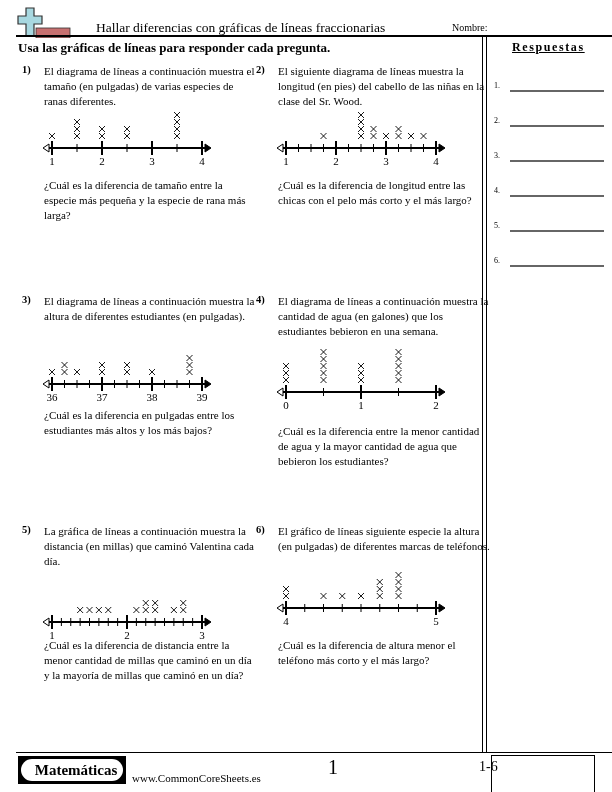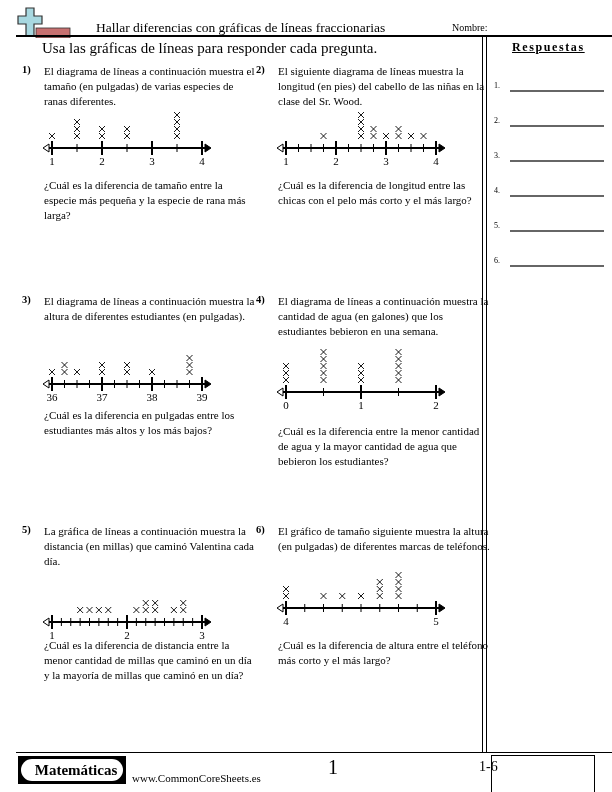--- a/index.html
+++ b/index.html
@@ -2,21 +2,21 @@
 <html><head>
 <meta charset="utf-8">
 <style>
   * { box-sizing: border-box; margin: 0; padding: 0; }
   body { width: 612px; height: 792px; background: #fff; position: relative; font-family: "Liberation Serif", "DejaVu Serif", serif; color: #000; overflow: hidden; }
   .abs { position: absolute; }
   #logo { left: 16px; top: 6px; width: 56px; height: 32px; }
   #title { left: 96px; top: 20px; font-size: 13.5px; }
   #name-label { left: 420px; top: 22px; font-size: 10px; margin-left: 32px; }
   #top-rule { left: 16px; top: 35px; width: 596px; height: 2px; background: #000; }
-  #instructions { left: 18px; top: 40px; font-size: 15px; font-weight: normal; margin-left: 24px; }
+  #instructions { left: 18px; top: 40px; font-size: 13px; font-weight: bold; }
   #divider { left: 482px; top: 35px; width: 5px; height: 717px; border-left: 1px solid #000; border-right: 1px solid #000; }
   #answers-title { left: 512px; top: 40px; font-size: 12px; font-weight: bold; text-decoration: underline; letter-spacing: 1.6px; font-family: Liberation Serif, serif; }
   .ans-row { left: 494px; width: 110px; height: 14px; }
   .ans-num { position: absolute; left: 0; bottom: 2px; font-size: 8px; }
   .ans-line { position: absolute; left: 16px; right: 0; bottom: 0; height: 2px; background: #666; }
   .prob { width: 230px; }
   .pnum { position: absolute; left: 0; top: 0; font-size: 10.5px; font-weight: bold; }
   .ptext { position: absolute; left: 22px; top: 0; width: 212px; font-size: 11px; line-height: 15px; font-family: Liberation Serif, serif; }
   .pq { position: absolute; left: 22px; width: 212px; font-size: 11px; line-height: 15px; }
   .plot { position: absolute; left: 20px; }
@@ -272,22 +272,22 @@
         <path d="M100.75 40 L106.75 46 M106.75 40 L100.75 46" stroke="#000" stroke-width="0.9" fill="none"></path>
         <path d="M110.125 47 L116.125 53 M116.125 47 L110.125 53" stroke="#000" stroke-width="0.9" fill="none"></path>
         <path d="M110.125 40 L116.125 46 M116.125 40 L110.125 46" stroke="#000" stroke-width="0.9" fill="none"></path>
         <path d="M128.875 47 L134.875 53 M134.875 47 L128.875 53" stroke="#000" stroke-width="0.9" fill="none"></path>
         <path d="M138.25 47 L144.25 53 M144.25 47 L138.25 53" stroke="#000" stroke-width="0.9" fill="none"></path>
         <path d="M138.25 40 L144.25 46 M144.25 40 L138.25 46" stroke="#000" stroke-width="0.9" fill="none"></path>
       </svg>
     </div>
     <div class="abs prob" style="left: 256px; top: 524px;">
       <span class="pnum">6)</span>
-    <div class="ptext">El gráfico de tamaño siguiente muestra la altura (en pulgadas) de diferentes marcas de teléfonos.</div>
-    <div class="pq" style="top:114px">¿Cuál es la diferencia de altura entre el teléfono más corto y el más largo?</div>
+    <div class="ptext">El gráfico de líneas siguiente especie la altura (en pulgadas) de diferentes marcas de teléfonos.</div>
+    <div class="pq" style="top:114px">¿Cuál es la diferencia de altura menor el teléfono más corto y el más largo?</div>
       <svg width="170" height="80" class="plot" style="top: 22px;">
         <line x1="4" y1="62" x2="166" y2="62" stroke="#000" stroke-width="1.8"></line>
         <path d="M1 62 l6 -4 v8 z" fill="#fff" stroke="#000" stroke-width="1"></path>
         <path d="M169 62 l-6 -4 v8 z" fill="#000" stroke="#000" stroke-width="1"></path>
         <line x1="10" y1="58" x2="10" y2="66" stroke="#000" stroke-width="1"></line>
         <line x1="28.75" y1="58" x2="28.75" y2="66" stroke="#000" stroke-width="1"></line>
         <line x1="47.5" y1="58" x2="47.5" y2="66" stroke="#000" stroke-width="1"></line>
         <line x1="66.25" y1="58" x2="66.25" y2="66" stroke="#000" stroke-width="1"></line>
         <line x1="85" y1="58" x2="85" y2="66" stroke="#000" stroke-width="1"></line>
         <line x1="103.75" y1="58" x2="103.75" y2="66" stroke="#000" stroke-width="1"></line>

